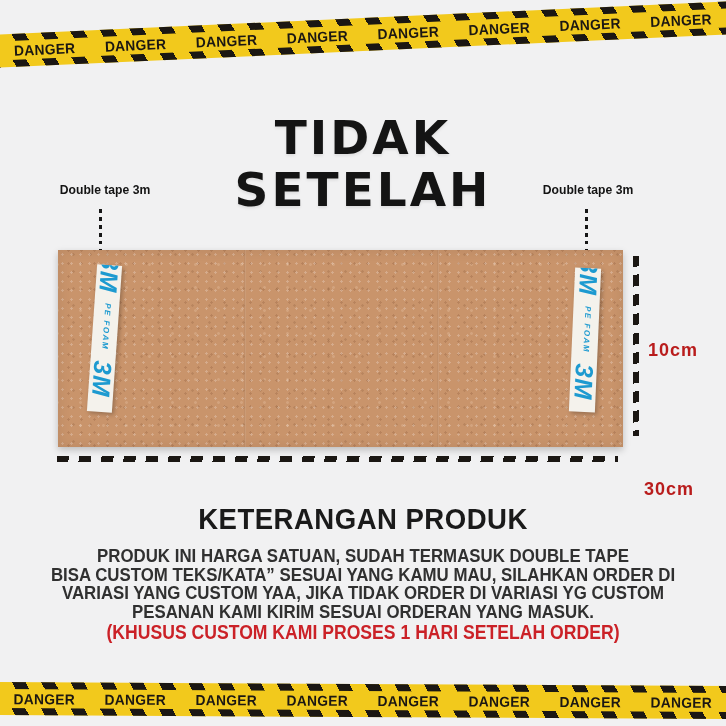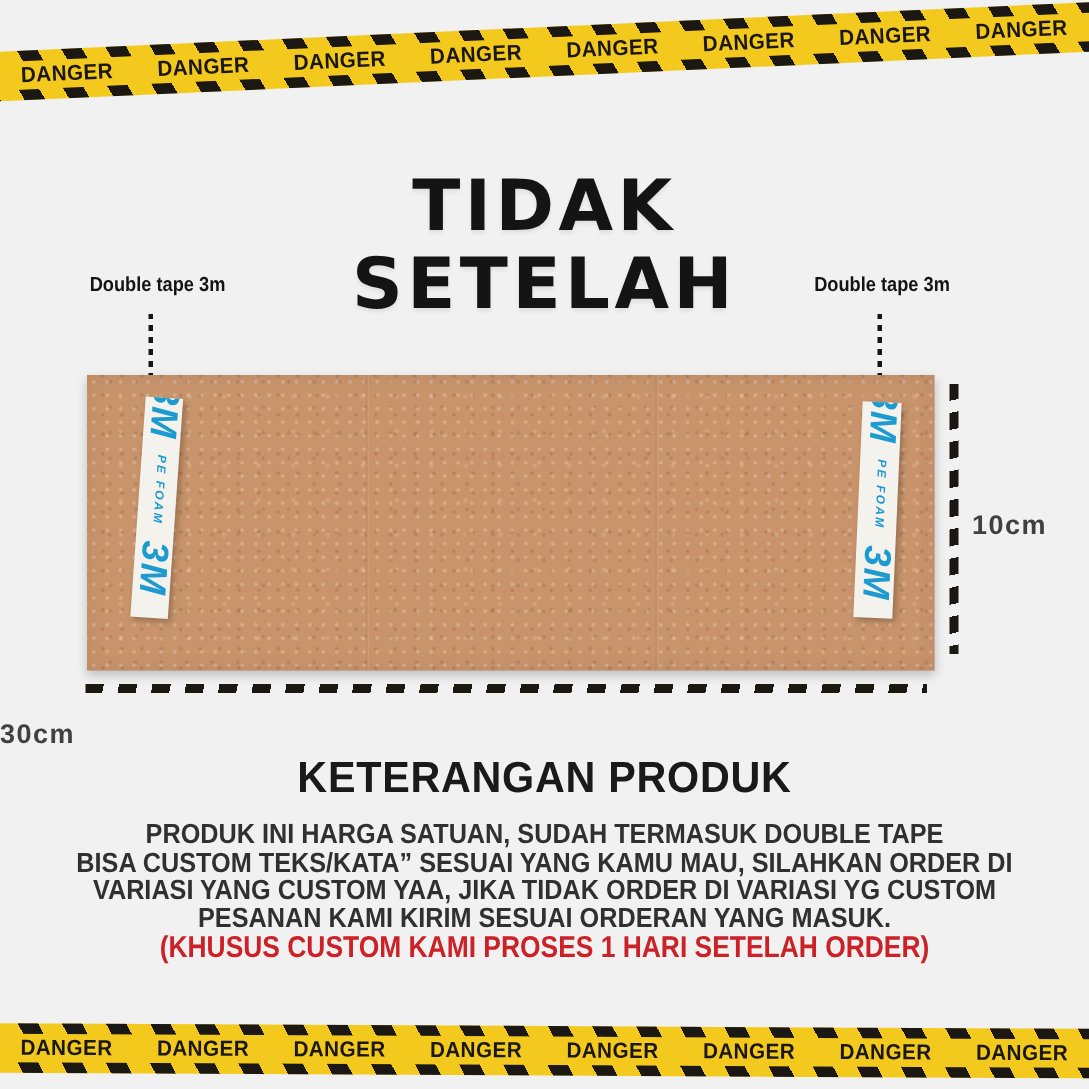--- a/index.html
+++ b/index.html
@@ -92,24 +92,24 @@
   .dim-line-vert{
     position:absolute; left:633px; top:256px; width:6px; height:180px;
     background:repeating-linear-gradient(168deg, #1b1713 0 11px, transparent 11px 19px);
   }
   .dim-line-horz{
     position:absolute; left:57px; top:456px; width:561px; height:6px;
     background:repeating-linear-gradient(100deg, #1b1713 0 12px, transparent 12px 22px);
   }
   .dim-label{
     position:absolute; font-weight:bold; font-size:18px;
-    letter-spacing:1px; color:#404040;
+    letter-spacing:1px; color:#b91c1c;
   }
   .dim-label.height{ left:648px; top:340px; }
-  .dim-label.width{ left:0; top:479px; width:694px; text-align:left; }
+  .dim-label.width{ left:0; top:479px; width:694px; text-align:right; }
 
   
   .desc-heading{
     position:absolute; top:503px; left:0; width:726px; text-align:center;
     font-weight:bold; font-size:29px; letter-spacing:0.5px;
     color:#1a1a1a; transform:scaleX(0.95); margin:0;
   }
   .desc-block{ position:absolute; top:547px; left:0; width:656px; }
   .desc-line{
     width:726px; text-align:center; white-space:nowrap;

